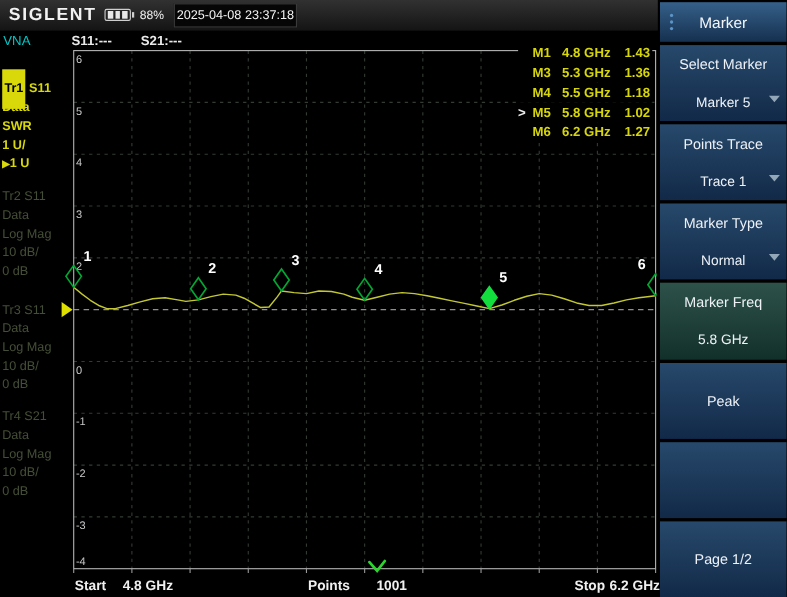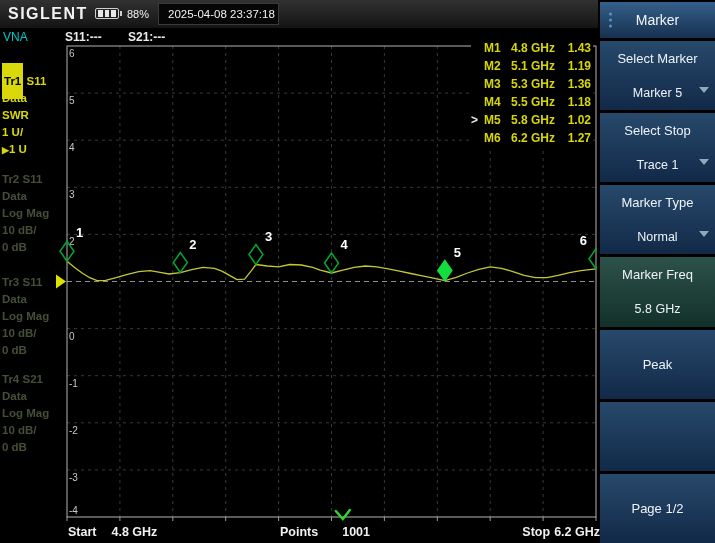--- a/index.html
+++ b/index.html
@@ -10,29 +10,29 @@
   .screen{position:absolute;left:0;top:0;width:598px;height:442px;background:#000;}
   
   .topbar{position:absolute;left:0;top:0;width:598px;height:28px;
     background:linear-gradient(180deg,#313131,#141414);border-bottom:1px solid #000;z-index:3;}
   .logo{position:absolute;left:8px;top:5px;font-size:16px;font-weight:bold;color:#f2f2f2;letter-spacing:1.5px;}
   .batt{position:absolute;left:95px;top:8px;width:24px;height:11px;border:1px solid #cfcfcf;border-radius:2px;display:flex;gap:2px;padding:1px 2px;box-sizing:border-box;}
   .batt i{width:5px;height:7px;background:#e8e8e8;display:block;}
   .batt-nub{position:absolute;left:120px;top:11px;width:2px;height:5px;background:#cfcfcf;}
   .batt-pct{position:absolute;left:127px;top:8px;font-size:11px;color:#f0f0f0;}
   .tsbox{position:absolute;left:158px;top:3px;width:110px;height:20px;background:#060606;border:1px solid #3a3a3a;
-    color:#f2f2f2;font-size:11.5px;line-height:20px;padding-left:9px;}
+    color:#f2f2f2;font-size:11.5px;text-align:center;line-height:20px;}
   
   .vna{position:absolute;left:3px;top:30px;font-size:12px;font-weight:normal;color:#00c8c8;z-index:3;}
   .sp{position:absolute;top:30px;font-size:12px;font-weight:bold;color:#eaeaea;z-index:3;}
   .sp11{left:65px;} .sp21{left:128px;}
   
   .tr-active{position:absolute;left:2px;top:73px;z-index:3;font-size:11.5px;font-weight:bold;color:#d8d80a;line-height:17px;}
   .tr-badge{background:#d8d80a;color:#000;padding:12px 2px;}
-  .tr-dim{position:absolute;left:2px;z-index:3;font-size:11.5px;font-weight:bold;color:#454f37;line-height:17px;}
+  .tr-dim{position:absolute;left:2px;z-index:3;font-size:11.5px;font-weight:normal;color:#454f37;line-height:17px;}
   .dim0{top:171px;} .dim1{top:274px;} .dim2{top:371px;}
   .refsym{color:#d8d80a;font-size:9px;}
   
   .mtable{position:absolute;left:471px;top:39px;width:122px;z-index:3;}
   .mrow{display:flex;height:18px;line-height:18px;font-size:12px;font-weight:bold;color:#d6d60a;background:#000;}
   .m-sel{width:13px;color:#ececec;}
   .m-name{width:27px;}
   .m-freq{width:52px;}
   .m-val{flex:1;text-align:right;padding-right:2px;}
   
@@ -180,26 +180,20 @@
 
   <div class="mtable">
     <div class="mrow">
       <span class="m-sel"></span>
         <span class="m-name">M1</span>
         <span class="m-freq">4.8 GHz</span>
         <span class="m-val">1.43</span>
     </div>
     <div class="mrow">
       <span class="m-sel"></span>
-        <span class="m-name">M2</span>
-        <span class="m-freq">5.1 GHz</span>
-        <span class="m-val">1.19</span>
-    </div>
-    <div class="mrow">
-      <span class="m-sel"></span>
         <span class="m-name">M3</span>
         <span class="m-freq">5.3 GHz</span>
         <span class="m-val">1.36</span>
     </div>
     <div class="mrow">
       <span class="m-sel"></span>
         <span class="m-name">M4</span>
         <span class="m-freq">5.5 GHz</span>
         <span class="m-val">1.18</span>
     </div>
@@ -241,21 +235,21 @@
         <i></i>
       </span>
     <span>Marker</span>
   </div>
   <div class="mbtn">
     <span class="lbl">Select Marker</span>
     <span class="val">Marker 5</span>
     <span class="ddn"></span>
   </div>
   <div class="mbtn">
-    <span class="lbl">Select Stop</span>
+    <span class="lbl">Points Trace</span>
     <span class="val">Trace 1</span>
     <span class="ddn"></span>
   </div>
   <div class="mbtn">
     <span class="lbl">Marker Type</span>
     <span class="val">Normal</span>
     <span class="ddn"></span>
   </div>
   <div class="mbtn hl">
     <span class="lbl">Marker Freq</span>

